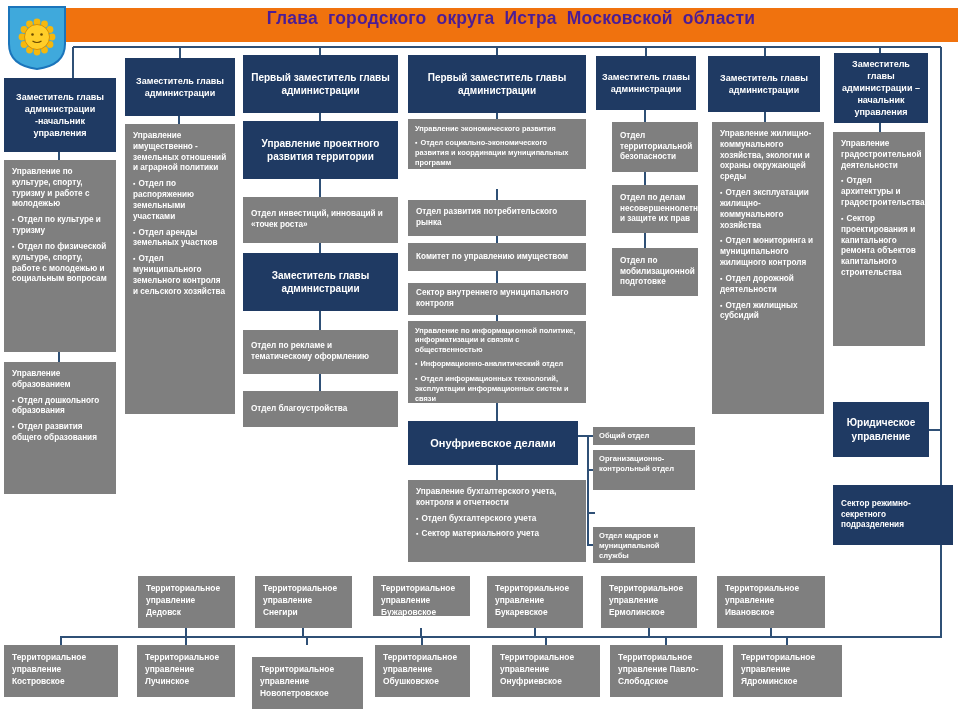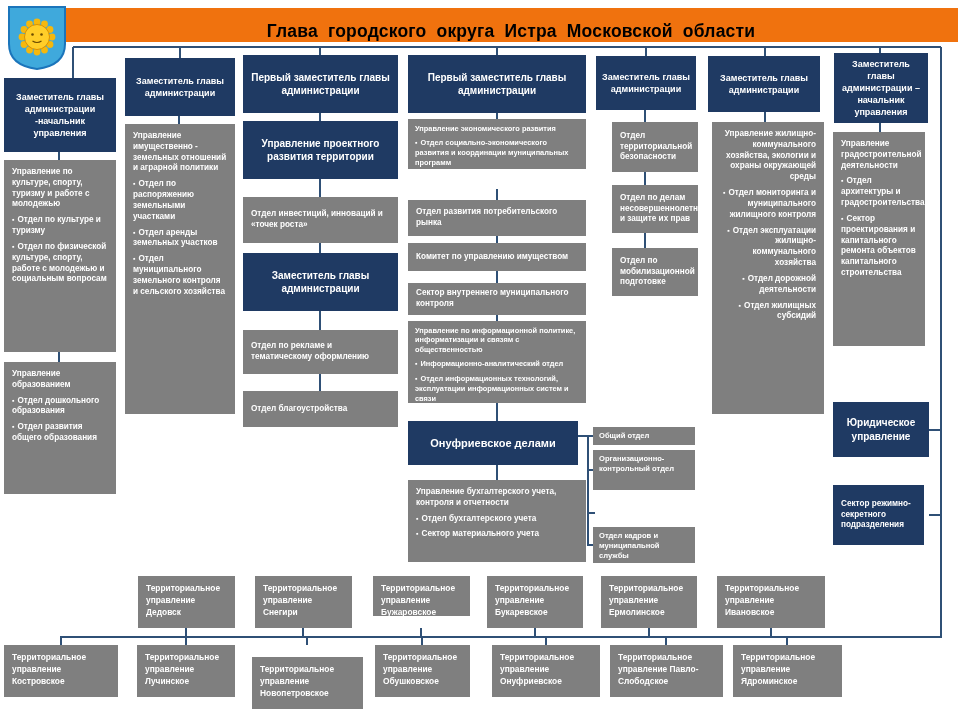--- a/index.html
+++ b/index.html
@@ -1,19 +1,19 @@
 <!DOCTYPE html>
 <html><head>
 <meta charset="utf-8">
 <style>
   html,body{margin:0;padding:0;}
   body{width:960px;height:720px;position:relative;background:#ffffff;overflow:hidden;
        font-family:"Liberation Sans","DejaVu Sans",sans-serif;}
   .abs{position:absolute;box-sizing:border-box;}
-  .banner{background:#F0720E;color:#000000;display:flex;align-items:flex-end;justify-content:center;
+  .banner{background:#F0720E;color:#4c1d95;display:flex;align-items:flex-start;justify-content:center;
           font-size:17.5px;font-weight:bold;word-spacing:5px;letter-spacing:.2px;}
   .box{position:absolute;box-sizing:border-box;color:#fff;font-weight:bold;overflow:hidden;}
   .dark{background:#1F3A63;}
   .gray{background:#7F7F7F;}
   .head{display:flex;align-items:center;justify-content:center;text-align:center;
         font-size:9px;line-height:1.35;padding:3px 4px;}
   .head.big{font-size:10px;}
   .body-box{font-size:8.2px;line-height:1.32;padding:7px 8px;}
   .vcenter{display:flex;flex-direction:column;justify-content:center;}
   .dense{font-size:7.4px;line-height:1.28;padding:5px 7px;}
@@ -202,40 +202,40 @@
 <div class="box gray body-box vcenter" style="left:612px;top:185px;width:86px;height:48px;">
   <span>Отдел по делам несовершеннолетних и защите их прав</span>
 </div>
 <div class="box gray body-box vcenter" style="left:612px;top:248px;width:86px;height:48px;">
   <span>Отдел по мобилизационной подготовке</span>
 </div>
 
 <div class="box dark head" style="left:708px;top:56px;width:112px;height:56px;">
   <span>Заместитель главы администрации</span>
 </div>
-<div class="box gray body-box" style="left:712px;top:122px;width:112px;height:292px;text-align:right;">
+<div class="box gray body-box" style="left:712px;top:122px;width:112px;height:292px;">
   <div class="ttl">Управление жилищно-коммунального хозяйства, экологии и охраны окружающей среды</div>
+  <div class="bi">Отдел эксплуатации жилищно-коммунального хозяйства</div>
   <div class="bi">Отдел мониторинга и муниципального жилищного контроля</div>
-  <div class="bi">Отдел эксплуатации жилищно-коммунального хозяйства</div>
   <div class="bi">Отдел дорожной деятельности</div>
   <div class="bi">Отдел жилищных субсидий</div>
 </div>
 
 <div class="box dark head" style="left:834px;top:53px;width:94px;height:70px;">
   <span>Заместитель главы администрации – начальник управления</span>
 </div>
 <div class="box gray body-box" style="left:833px;top:132px;width:92px;height:214px;">
   <div class="ttl">Управление градостроительной деятельности</div>
   <div class="bi">Отдел архитектуры и градостроительства</div>
   <div class="bi">Сектор проектирования и капитального ремонта объектов капитального строительства</div>
 </div>
 <div class="box dark head big" style="left:833px;top:402px;width:96px;height:55px;">
   <span>Юридическое управление</span>
 </div>
-<div class="box dark body-box vcenter" style="left:833px;top:485px;width:91px;height:60px;">
+<div class="box dark body-box vcenter" style="left:833px;top:485px;width:120px;height:60px;">
   <span>Сектор режимно-секретного подразделения</span>
 </div>
 
 <div class="box gray terr" style="left:138px;top:576px;width:97px;height:52px;">
   <span>Территориальное управление Дедовск</span>
 </div>
 <div class="box gray terr" style="left:255px;top:576px;width:97px;height:52px;">
   <span>Территориальное управление Снегири</span>
 </div>
 <div class="box gray terr" style="left:373px;top:576px;width:97px;height:40px;">

